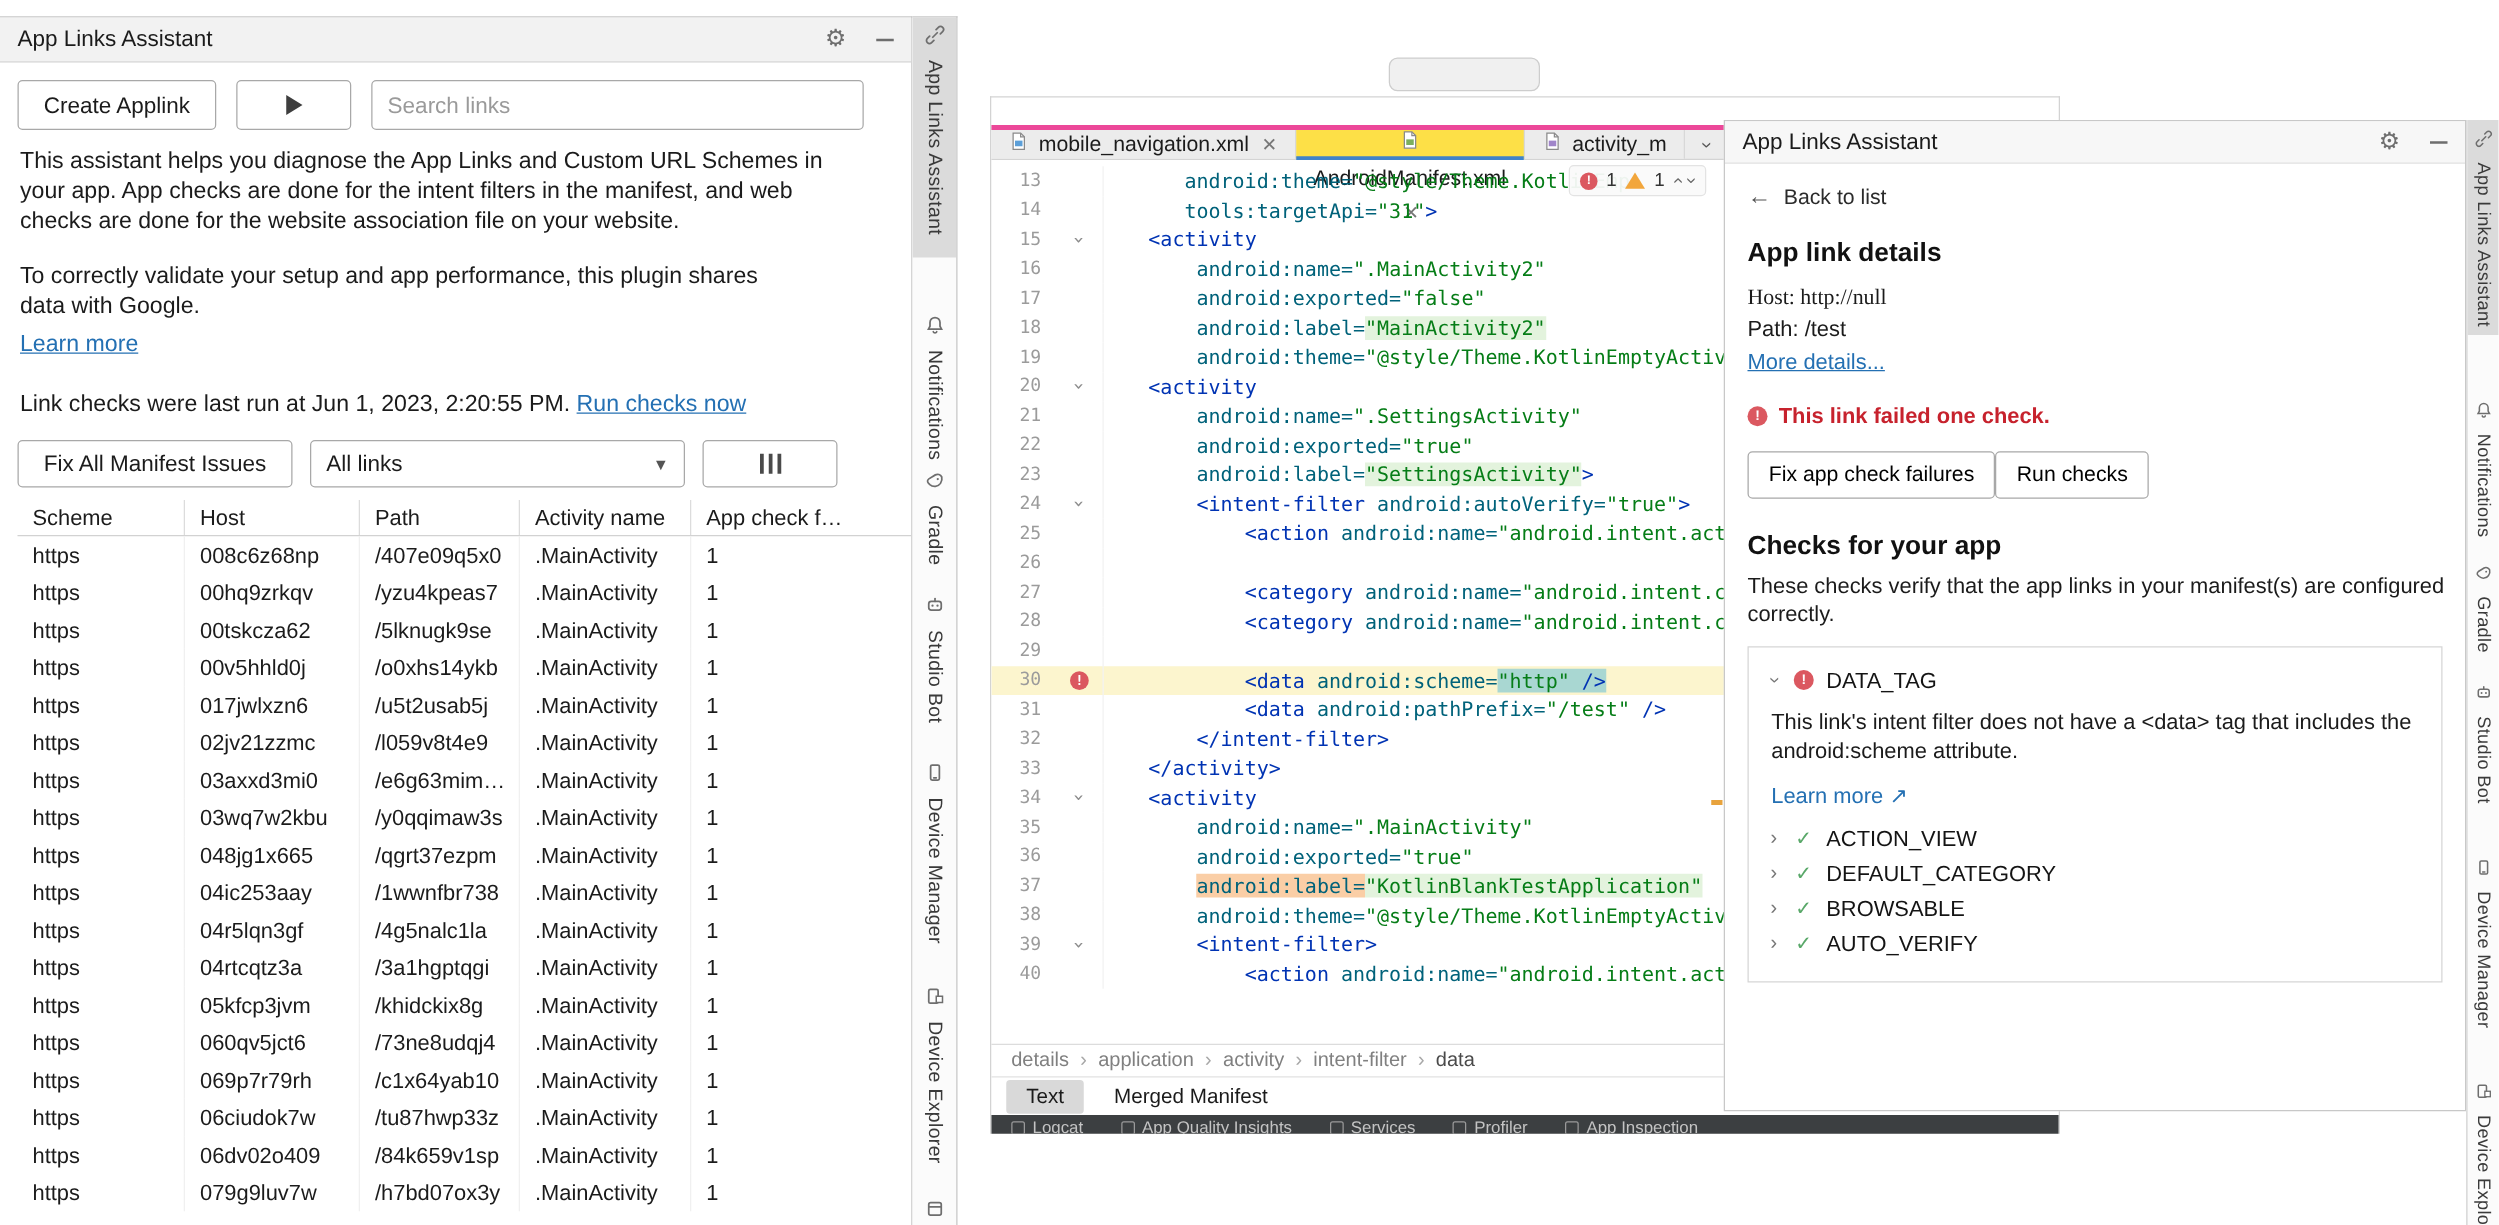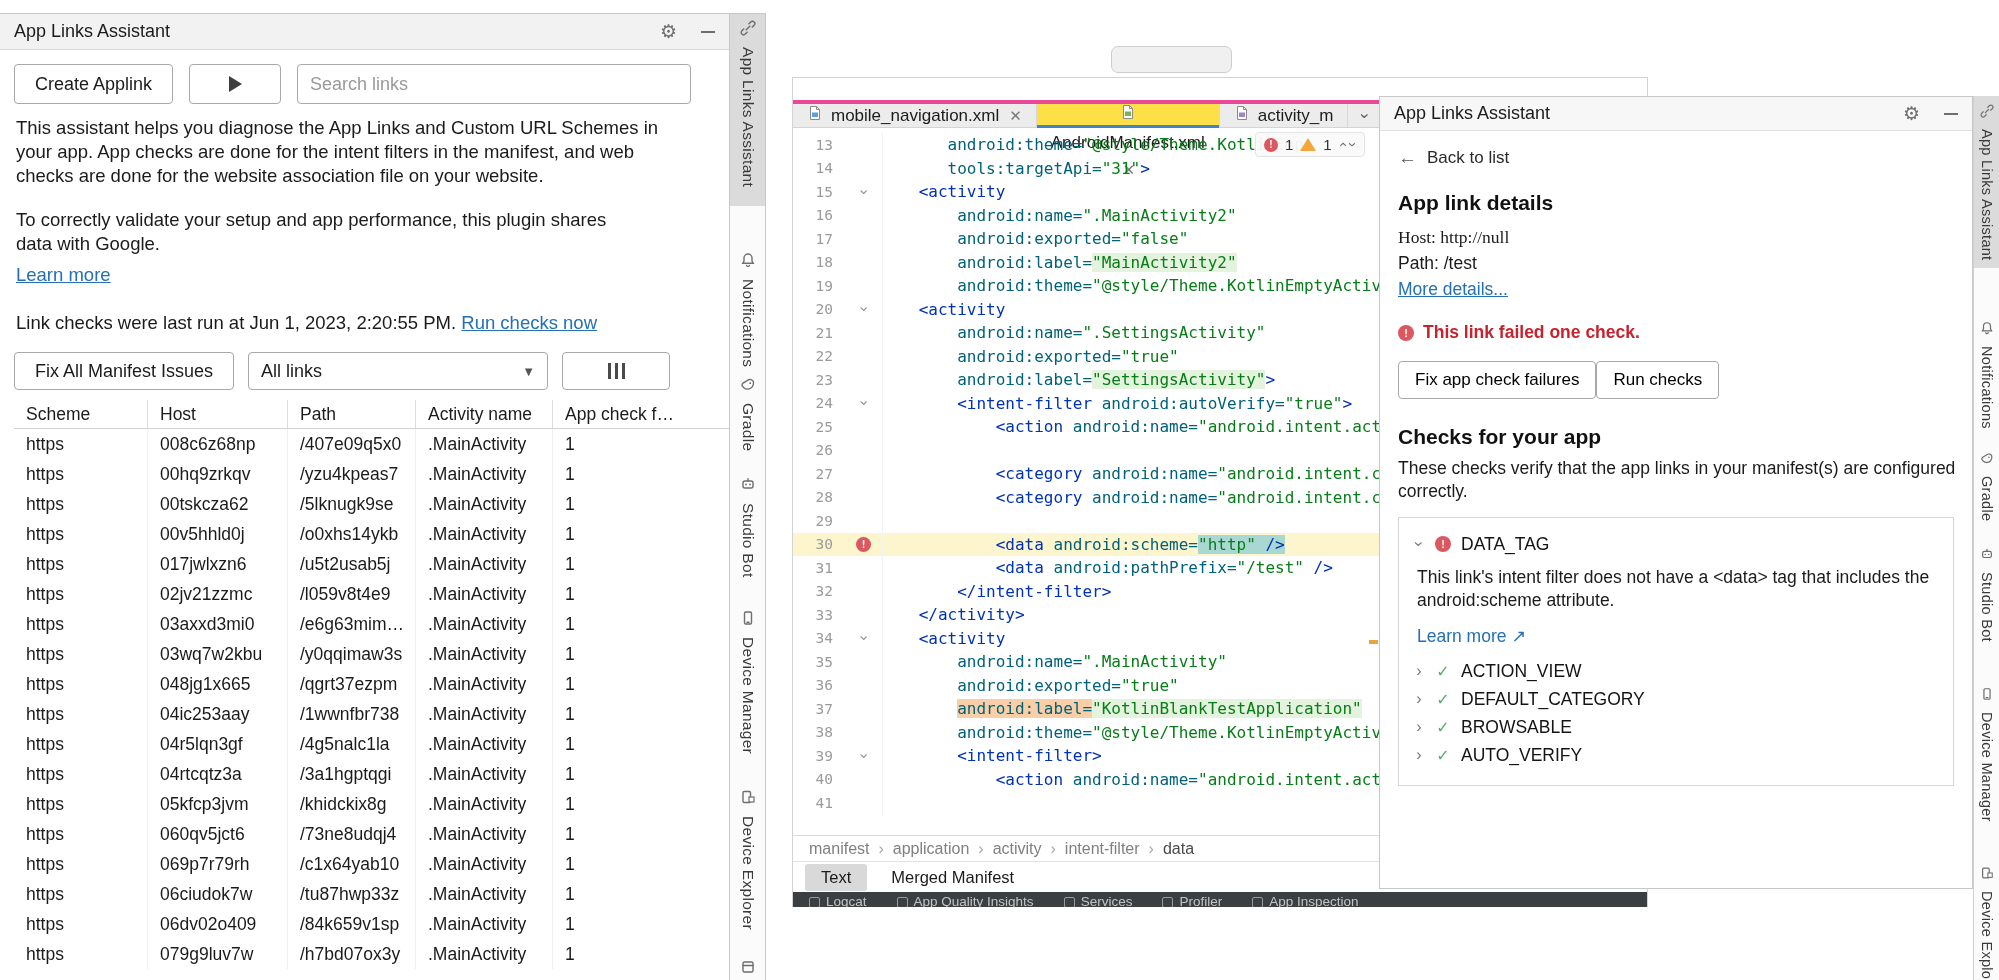--- a/index.html
+++ b/index.html
@@ -558,29 +558,24 @@
         <span class="gut">
           <span class="fold">›</span>
         </span>
         <span class="src">     <span class="tg">&lt;intent-filter&gt;</span></span>
       </div>
       <div class="crow">
         <span class="ln">40</span>
         <span class="gut"></span>
         <span class="src">         <span class="tg">&lt;action </span><span class="at">android:name=</span><span class="st">"android.intent.actio</span></span>
       </div>
-      <div class="crow">
-        <span class="ln">41</span>
-        <span class="gut"></span>
-        <span class="src"></span>
-      </div>
     </div>
 
   <div class="crumbs">
-      <span>manifest</span>
+      <span>details</span>
       <span class="crumb-sep">›</span>
       <span>application</span>
       <span class="crumb-sep">›</span>
       <span>activity</span>
       <span class="crumb-sep">›</span>
       <span>intent-filter</span>
       <span class="crumb-sep">›</span>
       <span class="last">data</span>
     </div>
   <div class="btabs">

